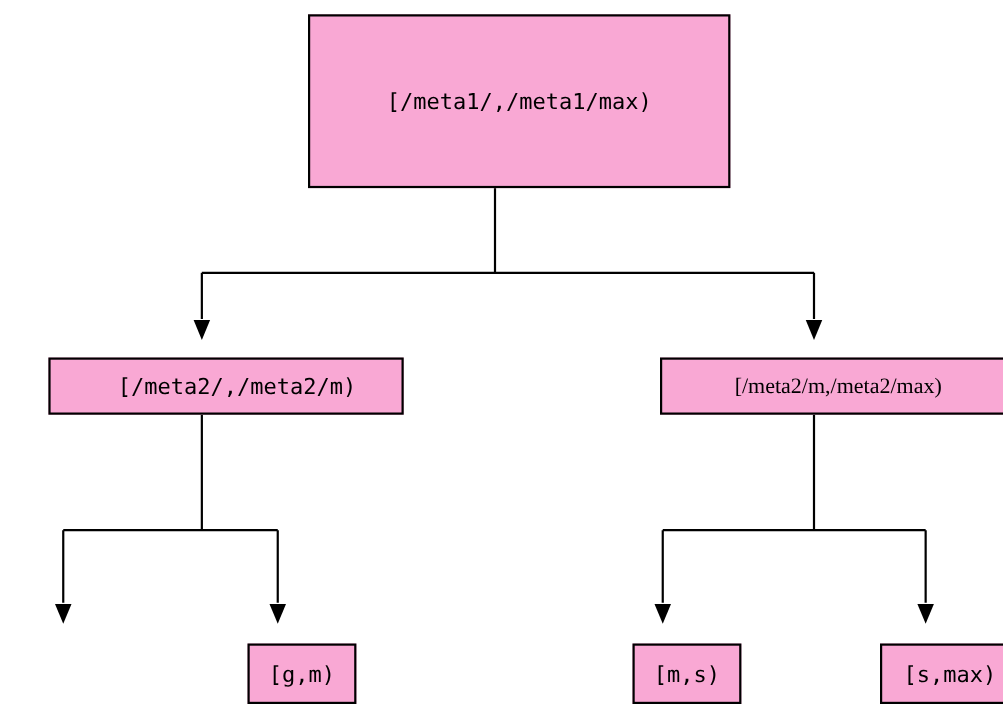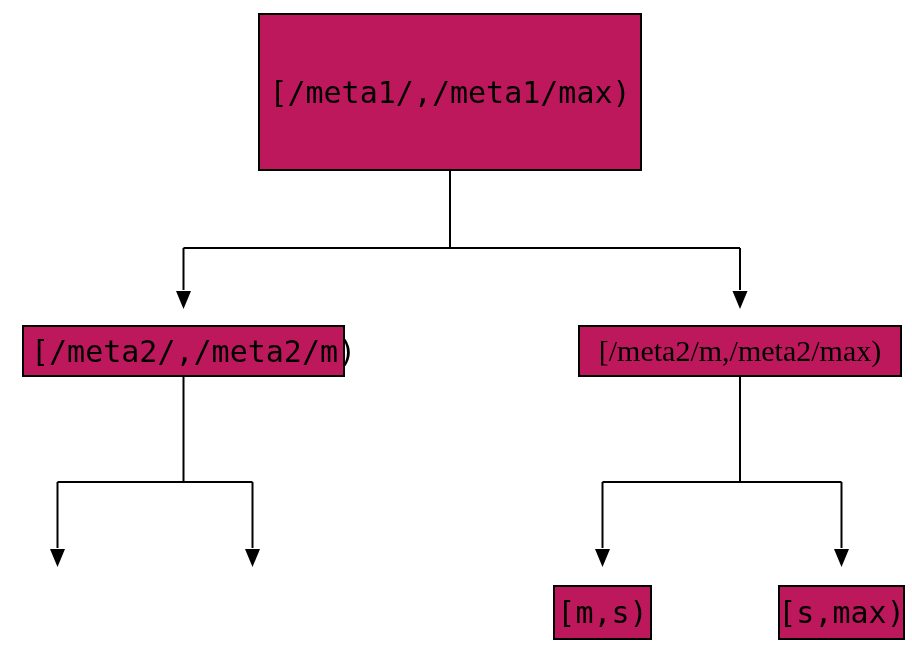--- a/index.html
+++ b/index.html
@@ -20,27 +20,28 @@
     left: 0;
     top: 0;
     width: 912px;
     height: 652px;
     pointer-events: none;
   }
   .node {
     position: absolute;
     box-sizing: border-box;
     border: 2px solid #000000;
-    background: #be185d;
+    background: #f9a8d4;
     color: #000000;
     display: flex;
     align-items: center;
     justify-content: center;
-    font-size: 30px;
+    font-size: 20px;
     white-space: nowrap;
+    margin-left: 22px;
   }
   .edge {
     stroke: #000000;
     stroke-width: 2;
     fill: none;
   }
   .arrowhead {
     fill: #000000;
     stroke: none;
   }
@@ -82,20 +83,23 @@
 
   <div class="node" style="left:22px; top:325px; width:323px; height:52px;padding-left:20px;">
     <span>[/meta2/,/meta2/m)</span>
   </div>
 
   <div class="node" style="left:578px; top:325px; width:324px; height:52px;font-family:Liberation Serif, serif;">
     <span>[/meta2/m,/meta2/max)</span>
   </div>
 
 
+  <div class="node" style="left:203px; top:585px; width:99px; height:55px;">
+    <span>[g,m)</span>
+  </div>
 
   <div class="node" style="left:778px; top:585px; width:127px; height:55px;">
     <span>[s,max)</span>
   </div>
 
   <div class="node" style="left:553px; top:585px; width:99px; height:55px;">
     <span>[m,s)</span>
   </div>
 
 </div>

